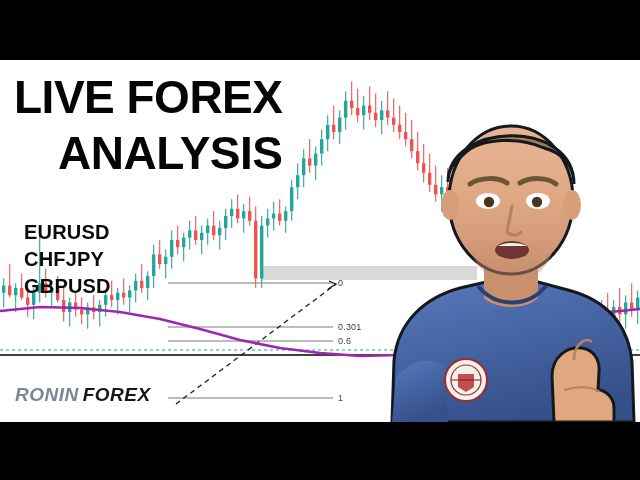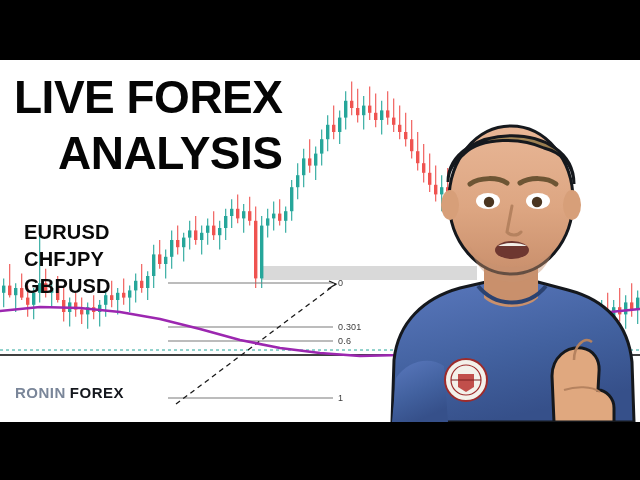--- a/index.html
+++ b/index.html
@@ -36,21 +36,21 @@
     position:absolute;left:24px;top:159px;z-index:30;
   }
   .pair{
     font-weight:700;font-size:20px;line-height:27px;
     color:#0a0a0a;letter-spacing:0.2px;white-space:nowrap;
   }
 
   
   #logo{
     position:absolute;left:15px;top:324px;z-index:28;
-    font-weight:700;font-size:15px;
+    font-style:italic;font-weight:700;font-size:19px;
     letter-spacing:0.5px;white-space:nowrap;
   }
   #logo .ronin{color:#7a8699;}
   #logo .forex{color:#14171d;margin-left:4px;}
 
   
   .fib-label{
     position:absolute;z-index:25;font-size:9px;color:#3c3c3c;
     white-space:nowrap;letter-spacing:0.2px;
   }

